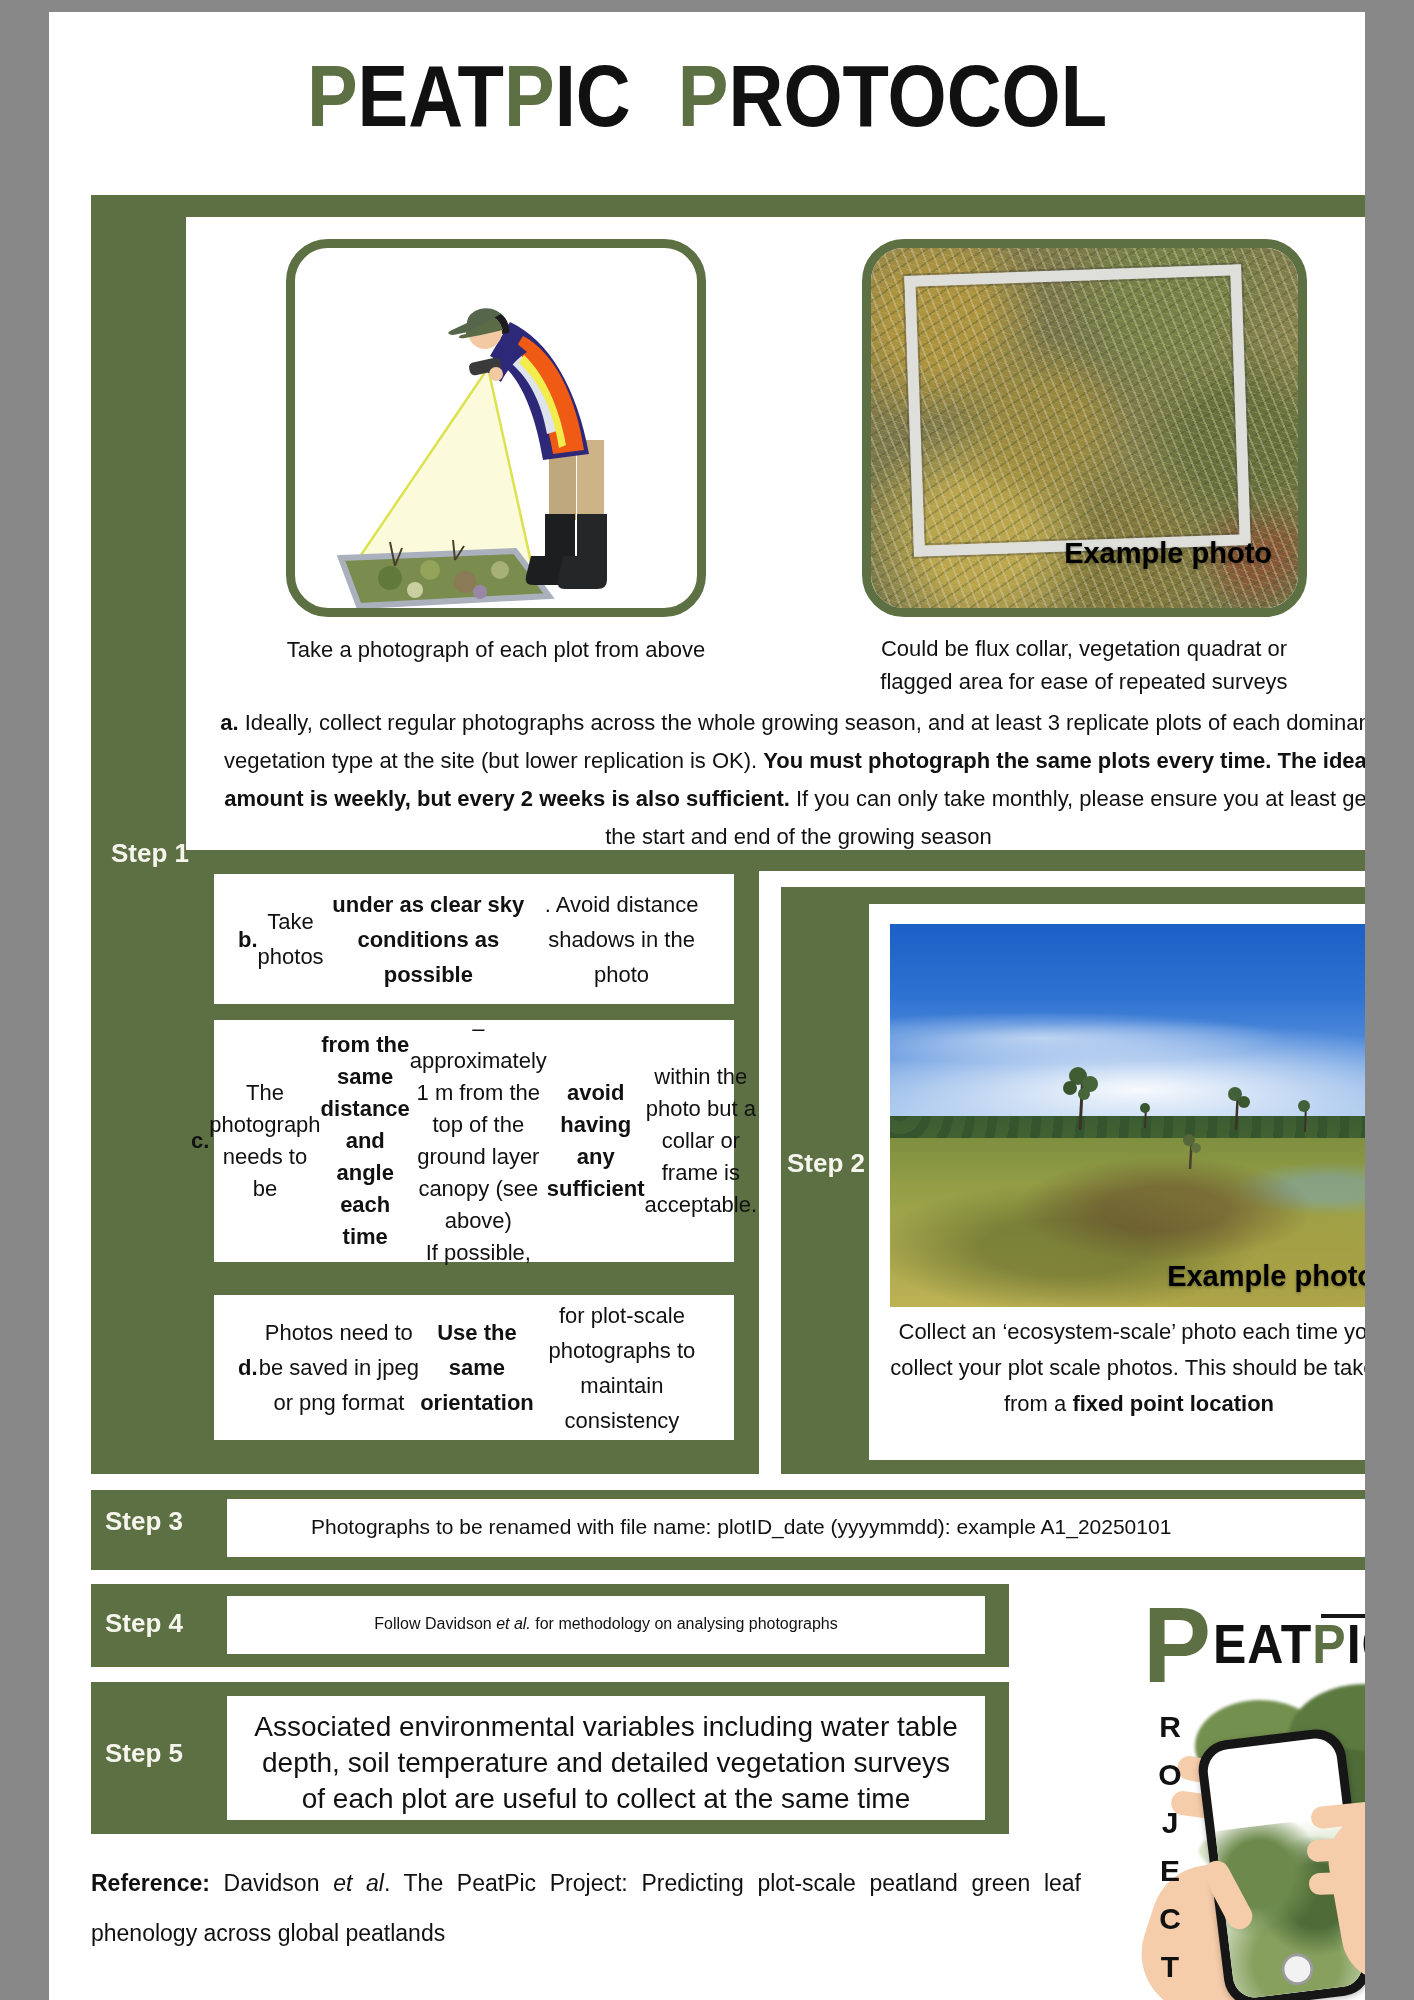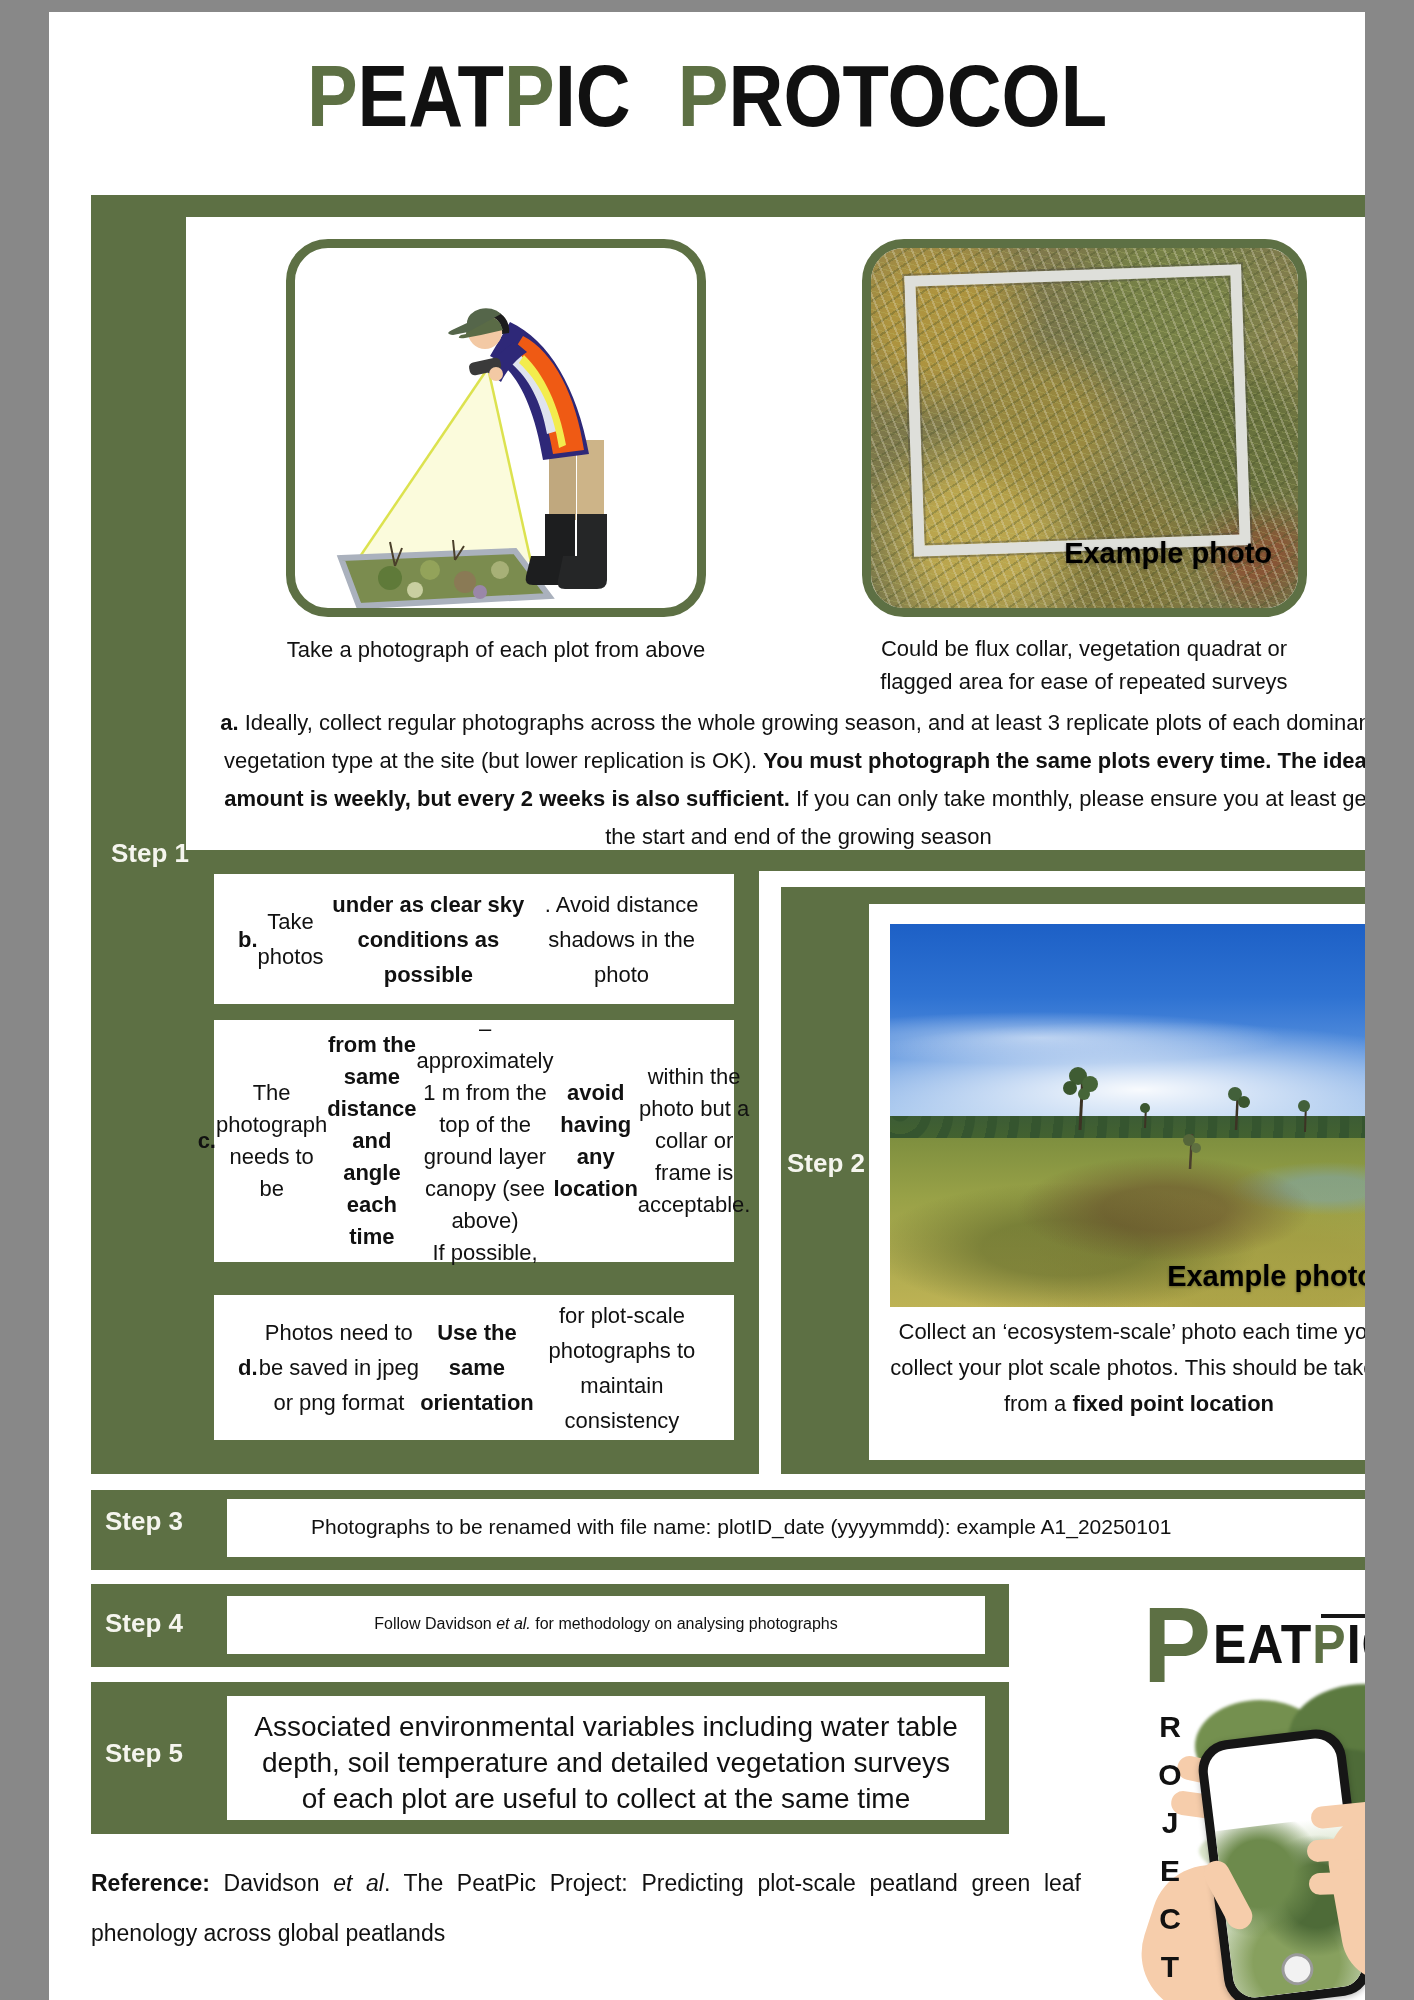--- a/index.html
+++ b/index.html
@@ -194,21 +194,21 @@
   <div class="abs wpanel box-b">
     <div class="box-inner txt center">
         <span class="b">b. </span>
         <span>Take photos </span>
         <span class="b">under as clear sky conditions as possible</span>
         <span>. Avoid distance shadows in the photo</span>
       </div>
   </div>
   <div class="abs wpanel box-c">
     <div class="box-inner txt center prewrap"><span class="b">c. </span><span>The photograph needs to be </span><span class="b">from the same distance and angle each time</span><span> – approximately 1 m from the top of the ground layer canopy (see above)
-If possible, </span><span class="b">avoid having any location</span><span> within the photo but a collar or frame is acceptable.</span></div>
+If possible, </span><span class="b">avoid having any sufficient</span><span> within the photo but a collar or frame is acceptable.</span></div>
   </div>
   <div class="abs wpanel box-d">
     <div class="box-inner txt center">
         <span class="b">d. </span>
         <span>Photos need to be saved in jpeg or png format  </span>
         <span class="b">Use the same orientation</span>
         <span> for plot-scale photographs to maintain consistency</span>
       </div>
   </div>
 

